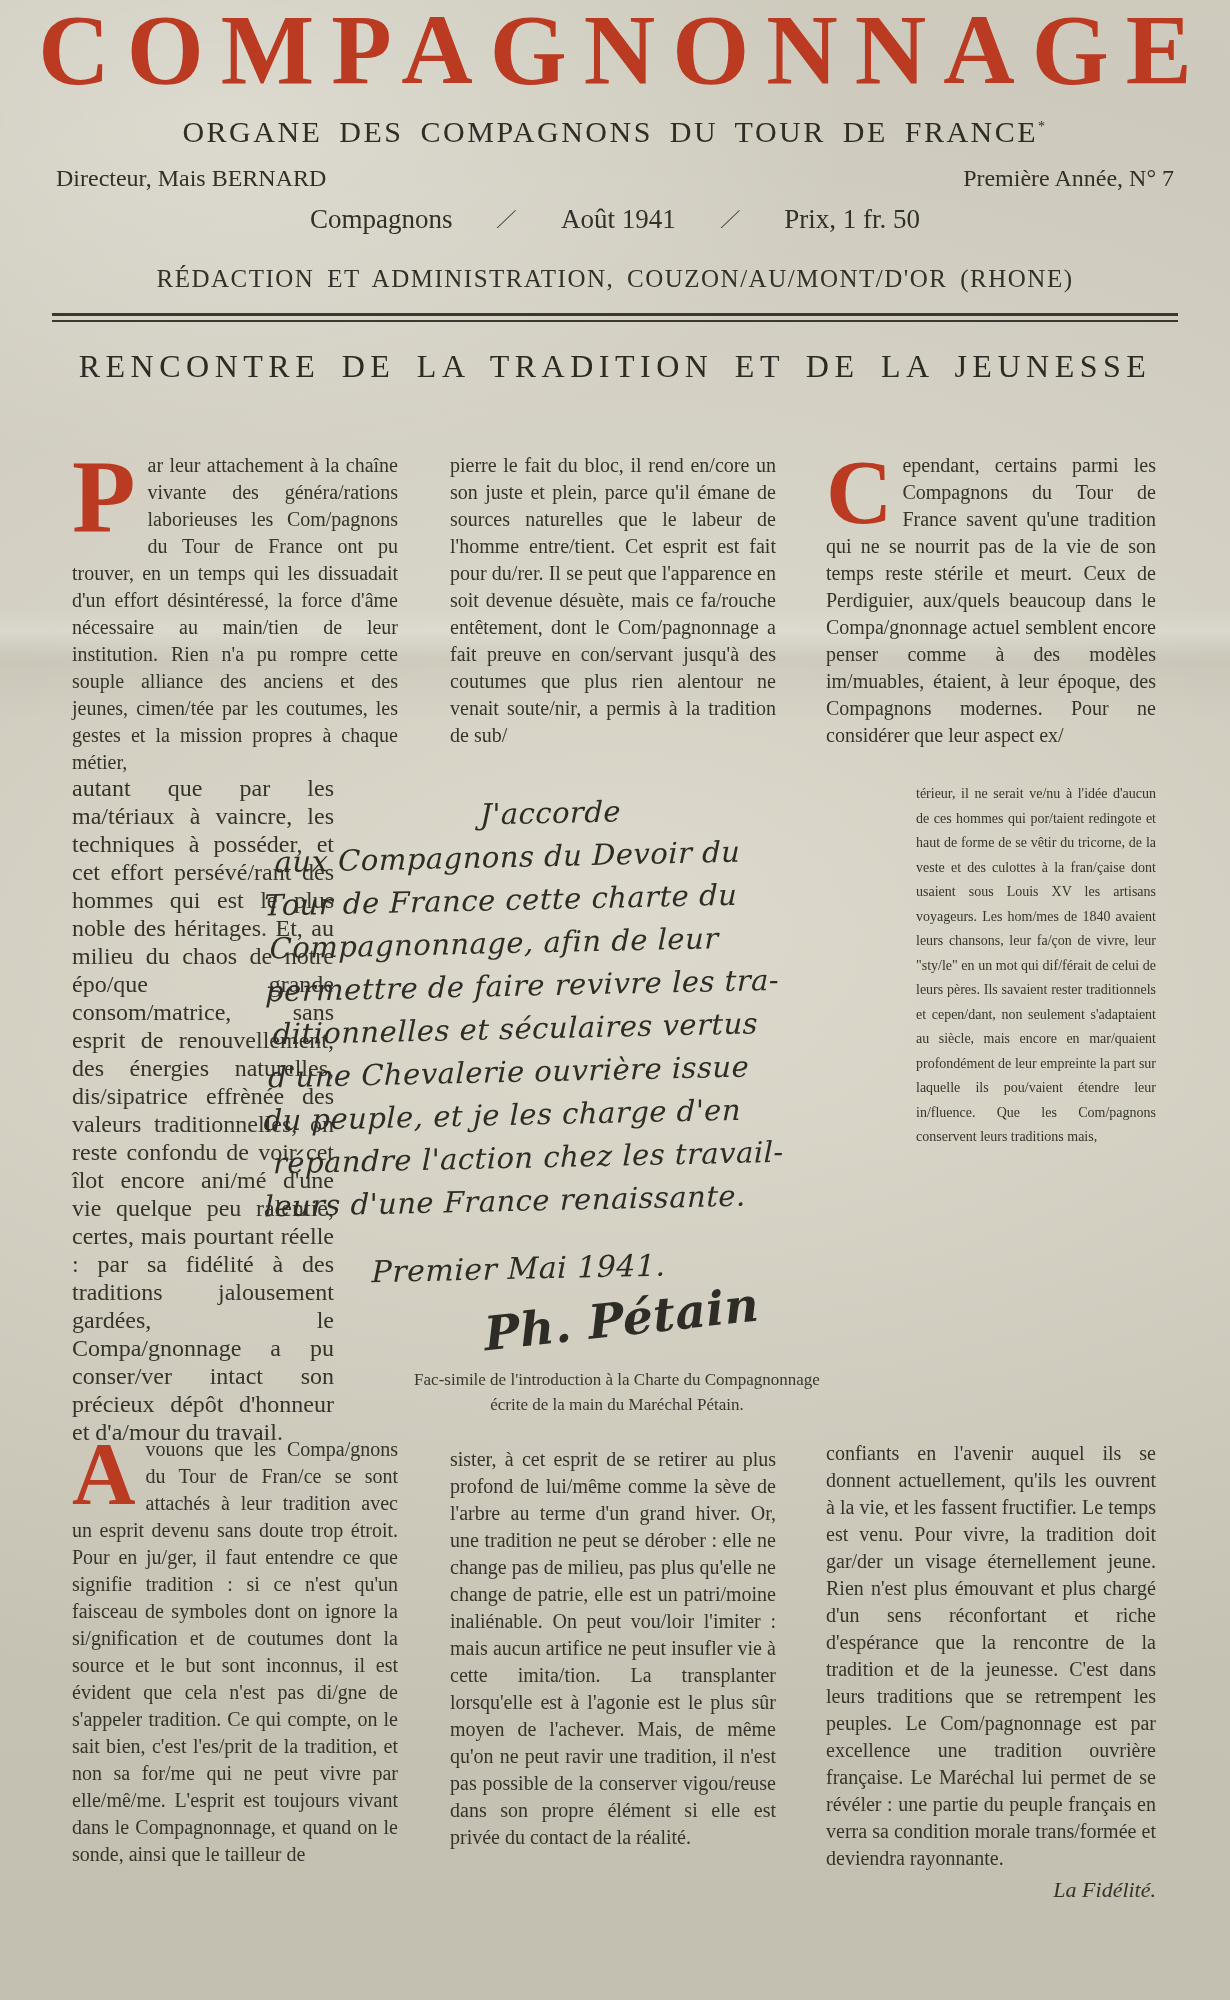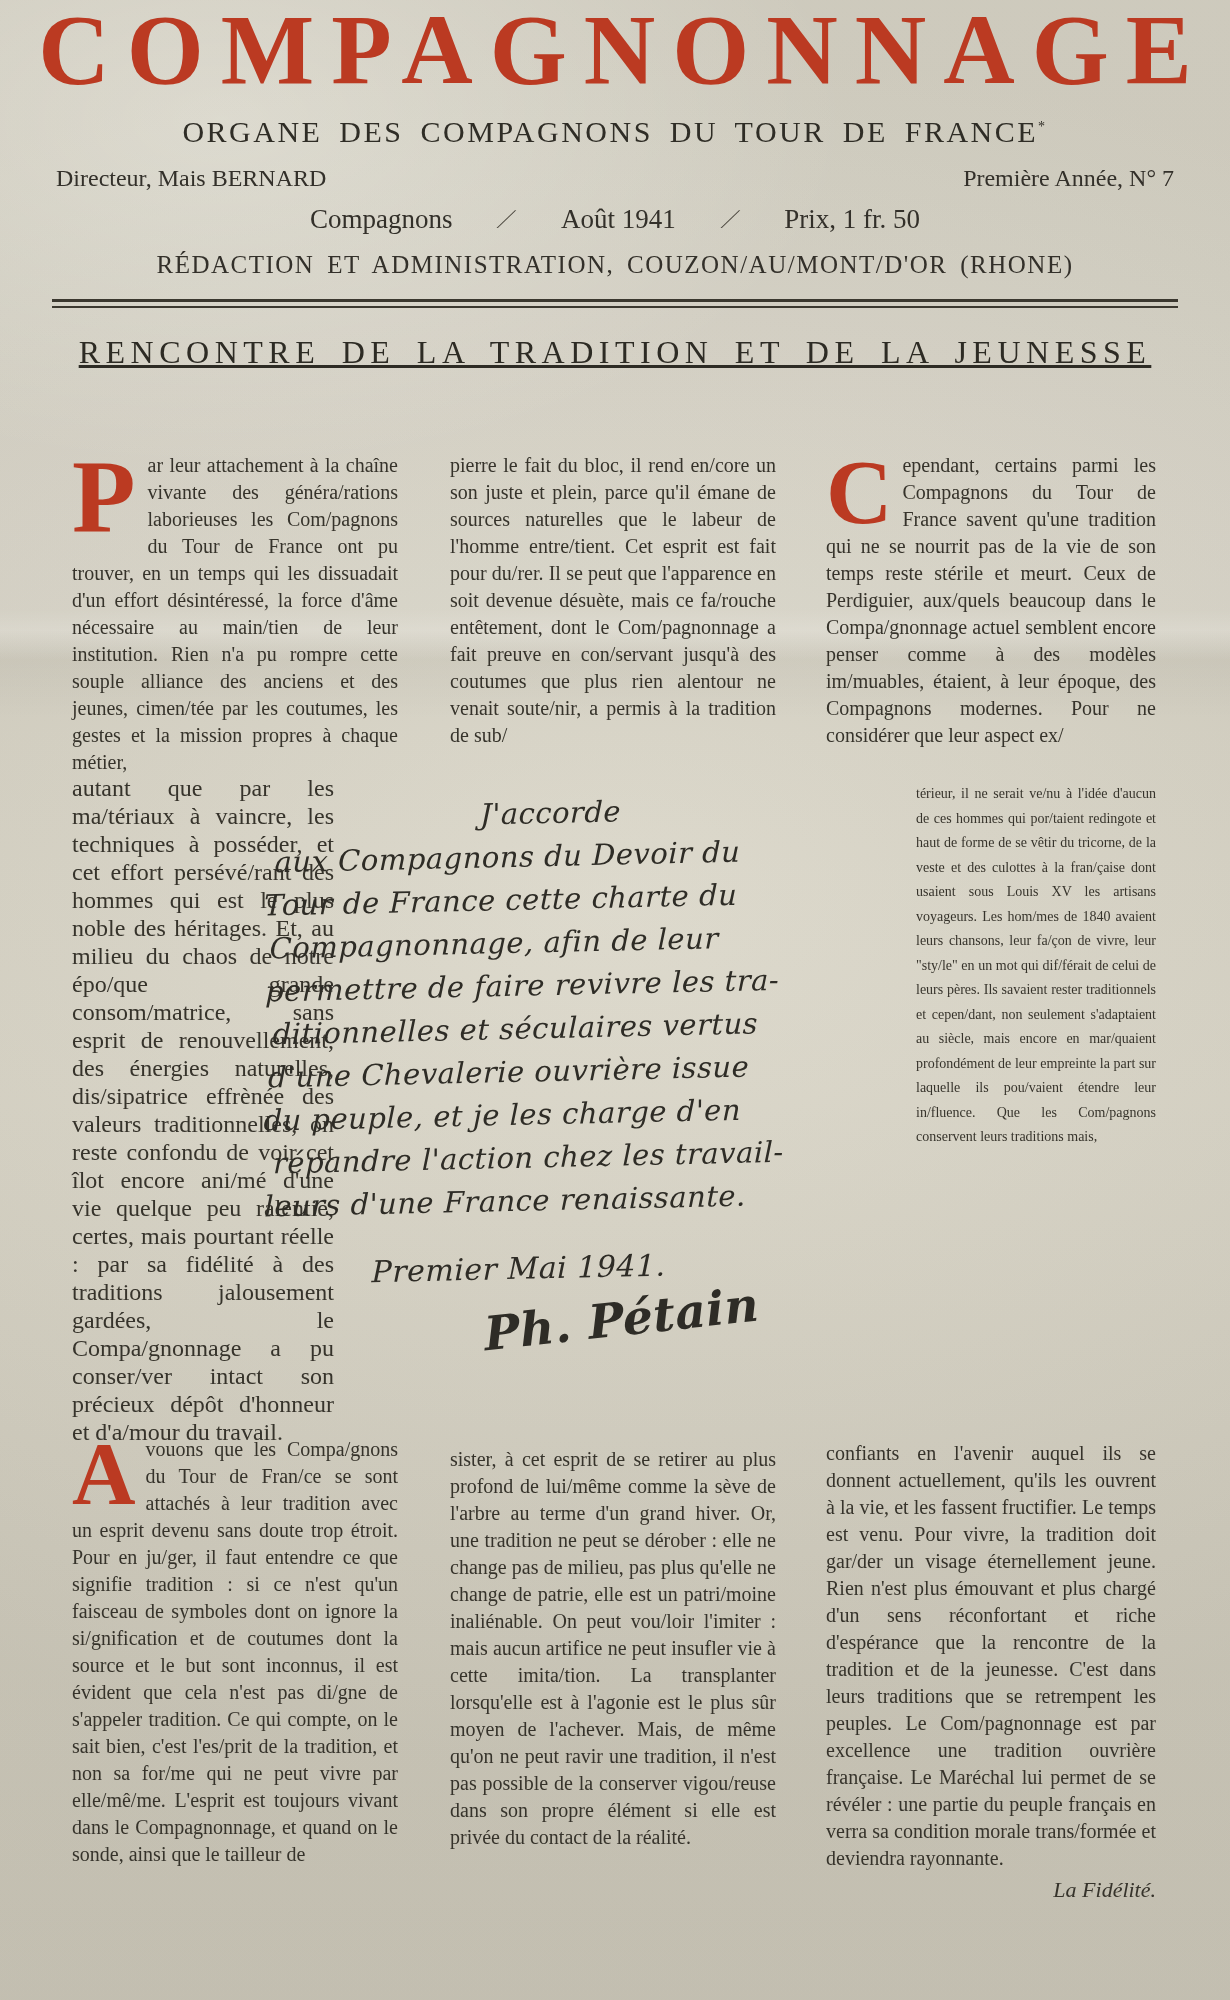--- a/index.html
+++ b/index.html
@@ -35,30 +35,30 @@
   .direction-row{
     display:flex;justify-content:space-between;
     padding:0 56px;margin-top:16px;
     font-size:24px;color:#33302a;
   }
   .bim-row{
     margin-top:12px;text-align:center;font-size:27px;color:#33302a;
   }
   .bim-row .sep{display:inline-block;margin:0 52px;transform:skewX(-18deg);color:#4a463d;}
   .redaction{
-    margin-top:16px;text-align:center;
+    margin-top:30px;text-align:center;
     font-size:25px;letter-spacing:1.5px;word-spacing:5px;color:#33302a;
   }
   .rule-double{
     margin:20px 52px 0 52px;height:4px;
     border-top:3px solid #3b382f;border-bottom:2px solid #3b382f;
   }
   .headline{
     margin-top:26px;text-align:center;
-    font-size:32px;letter-spacing:5.5px;word-spacing:8px;color:#2d2b24;text-decoration:underline;
+    font-size:32px;letter-spacing:5.5px;word-spacing:8px;color:#2d2b24;
   }
   
   .seg{
     position:absolute;
     text-align:justify;
     font-size:20px;line-height:27px;
     color:#36332b;
   }
   .dropcap{
     float:left;
@@ -146,20 +146,24 @@
     <div class="hw-line hw-4">permettre de faire revivre les tra-</div>
     <div class="hw-line hw-5">ditionnelles et séculaires vertus</div>
     <div class="hw-line hw-6">d'une Chevalerie ouvrière issue</div>
     <div class="hw-line hw-7">du peuple, et je les charge d'en</div>
     <div class="hw-line hw-8">répandre l'action chez les travail-</div>
     <div class="hw-line hw-9">leurs d'une France renaissante.</div>
     <div class="hw-line hw-date">Premier Mai 1941.</div>
     <div><span class="hw-signature">Ph. Pétain</span></div>
   </div>
 
+  <div class="facsimile-caption">
+    <div>Fac-simile de l'introduction à la Charte du Compagnonnage</div>
+    <div>écrite de la main du Maréchal Pétain.</div>
+  </div>
 
   <div class="seg col2-bottom">sister, à cet esprit de se retirer au plus profond de lui/même comme la sève de l'arbre au terme d'un grand hiver. Or, une tradition ne peut se dérober : elle ne change pas de milieu, pas plus qu'elle ne change de patrie, elle est un patri/moine inaliénable. On peut vou/loir l'imiter : mais aucun artifice ne peut insufler vie à cette imita/tion. La transplanter lorsqu'elle est à l'agonie est le plus sûr moyen de l'achever. Mais, de même qu'on ne peut ravir une tradition, il n'est pas possible de la conserver vigou/reuse dans son propre élément si elle est privée du contact de la réalité.</div>
 
   <div class="seg col3-seg1">
     <span class="dropcap cap-c">C</span><span>ependant, certains parmi les Compagnons du Tour de France savent qu'une tradition qui ne se nourrit pas de la vie de son temps reste stérile et meurt. Ceux de Perdiguier, aux/quels beaucoup dans le Compa/gnonnage actuel semblent encore penser comme à des modèles im/muables, étaient, à leur époque, des Compagnons modernes. Pour ne considérer que leur aspect ex/</span>
   </div>
   <div class="seg col3-seg2">térieur, il ne serait ve/nu à l'idée d'aucun de ces hommes qui por/taient redingote et haut de forme de se vêtir du tricorne, de la veste et des culottes à la fran/çaise dont usaient sous Louis XV les artisans voyageurs. Les hom/mes de 1840 avaient leurs chansons, leur fa/çon de vivre, leur "sty/le" en un mot qui dif/férait de celui de leurs pères. Ils savaient rester traditionnels et cepen/dant, non seulement s'adaptaient au siècle, mais encore en mar/quaient profondément de leur empreinte la part sur laquelle ils pou/vaient étendre leur in/fluence. Que les Com/pagnons conservent leurs traditions mais,</div>
   <div class="seg col3-seg3">
     <span>confiants en l'avenir auquel ils se donnent actuellement, qu'ils les ouvrent à la vie, et les fassent fructifier. Le temps est venu. Pour vivre, la tradition doit gar/der un visage éternellement jeune. Rien n'est plus émouvant et plus chargé d'un sens réconfortant et riche d'espérance que la rencontre de la tradition et de la jeunesse. C'est dans leurs traditions que se retrempent les peuples. Le Com/pagnonnage est par excellence une tradition ouvrière française. Le Maréchal lui permet de se révéler : une partie du peuple français en verra sa condition morale trans/formée et deviendra rayonnante.</span>
     <div class="signoff">La Fidélité.</div>

